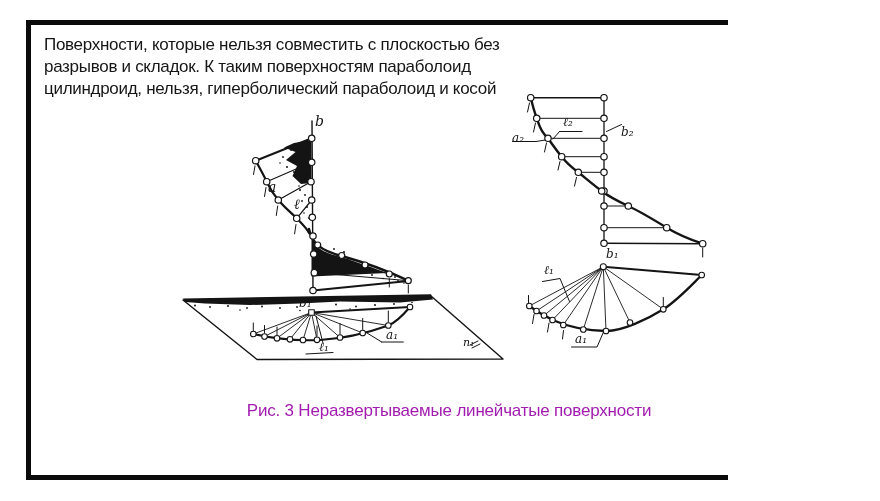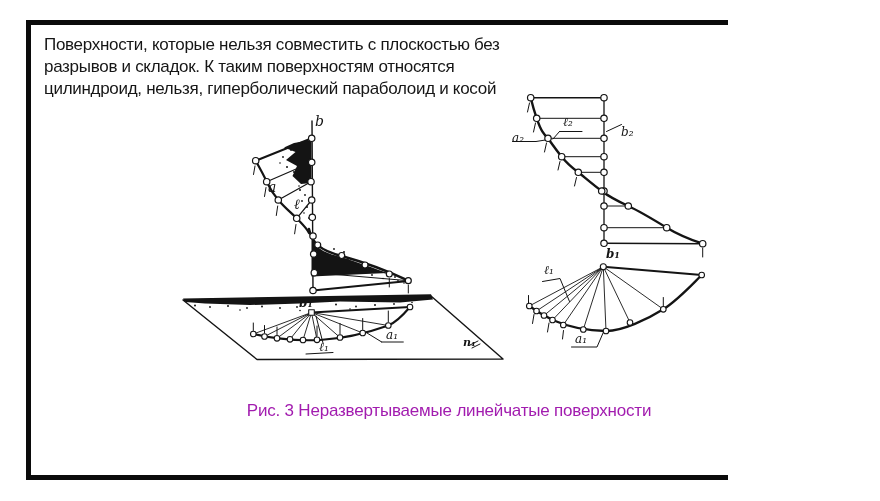--- a/index.html
+++ b/index.html
@@ -9,33 +9,33 @@
          border:5px solid #0b0b0b;background:#ffffff;}
   #desc{position:absolute;left:44px;top:34px;width:460px;
         font-size:17px;line-height:22px;letter-spacing:-0.3px;color:#161616;}
   #desc span{display:block;}
   #caption{position:absolute;left:31px;top:401px;width:836px;text-align:center;
            font-size:17px;letter-spacing:-0.2px;color:#a21caf;}
   svg.linework{position:absolute;left:0;top:0;}
   .lbl{position:absolute;font-family:"DejaVu Serif", serif;font-style:italic;
        color:#141414;font-size:13px;line-height:1;white-space:nowrap;}
   .lbl.big{font-size:14px;}
-  .lbl.bold{font-weight:bold;}
-  .lbl.small{font-size:11px;font-weight:bold;}
+  .lbl.bold{font-weight:normal;}
+  .lbl.small{font-size:11px;}
 </style>
 </head>
 <body>
 
 <div id="page">
 
   <div id="frame"></div>
 
   <div id="desc">
     <span>Поверхности, которые нельзя совместить с плоскостью без</span>
-    <span>разрывов и складок. К таким поверхностям относятся</span>
+    <span>разрывов и складок. К таким поверхностям параболоид</span>
     <span>цилиндроид, нельзя, гиперболический параболоид и косой</span>
   </div>
 
   <svg class="linework" width="880" height="501" viewBox="0 0 880 501">
     <g stroke="#141414" fill="none" stroke-linecap="round" stroke-linejoin="round">
 
       <path d="M312 121 L313 291" stroke-width="1.4"></path>
 
       <path d="M311.7 138.3 L255.7 160.7" stroke-width="2"></path>
       <path d="M311.7 162.3 L266.7 181.7" stroke-width="1.2"></path>

